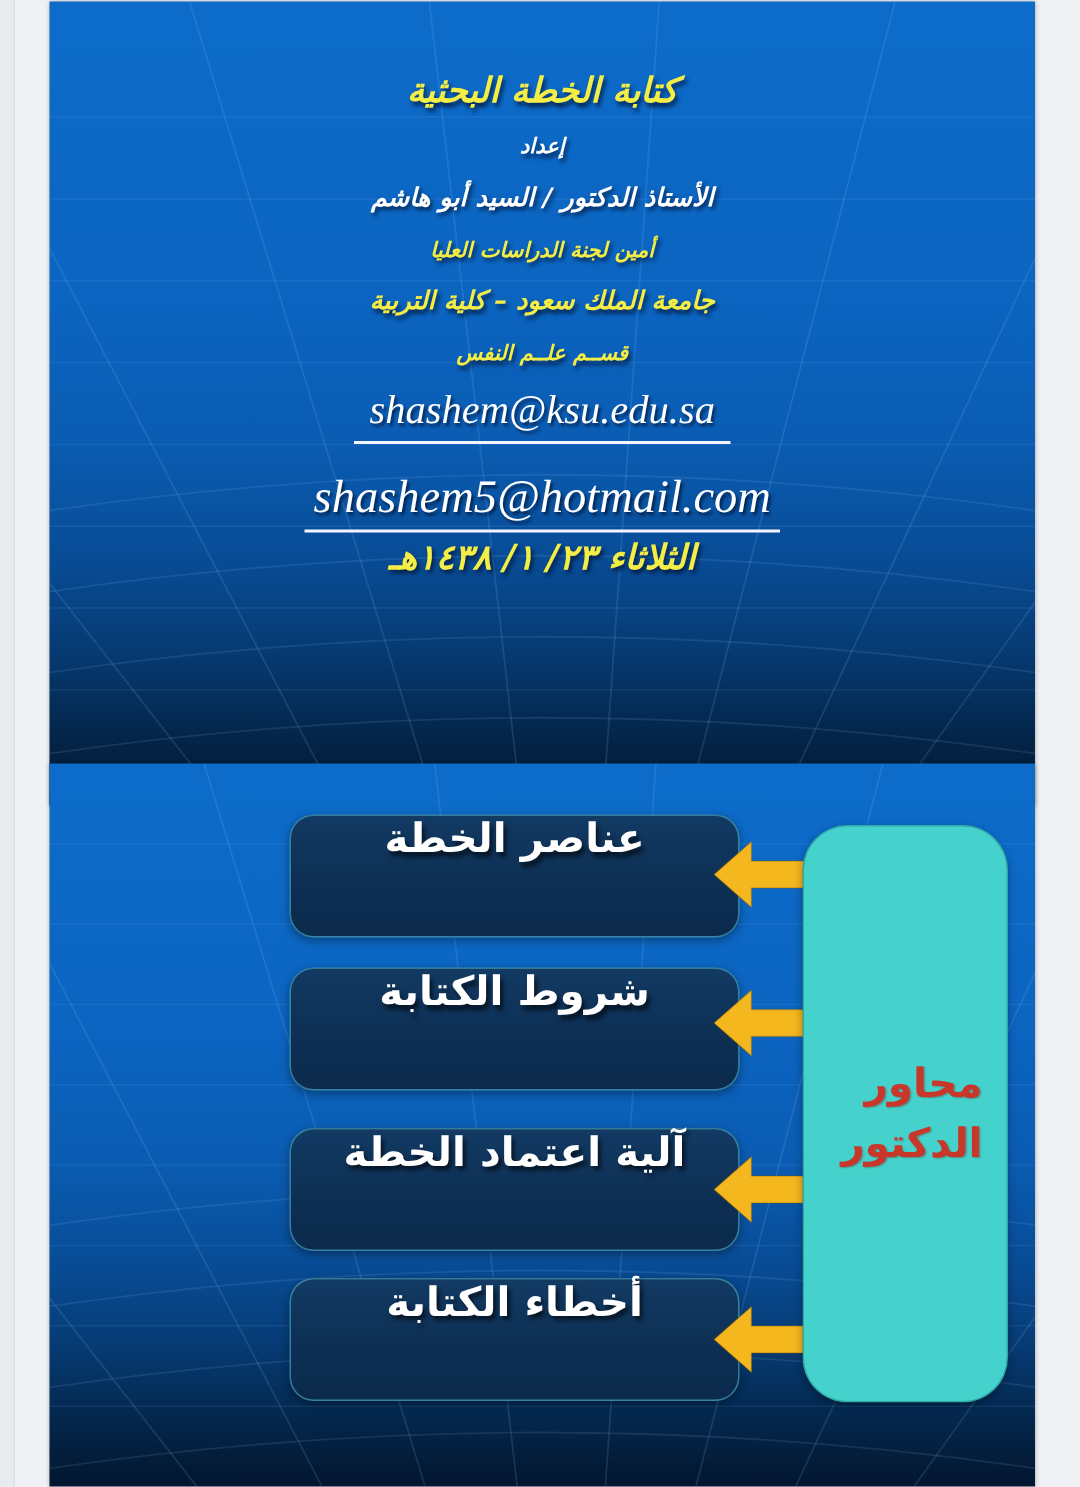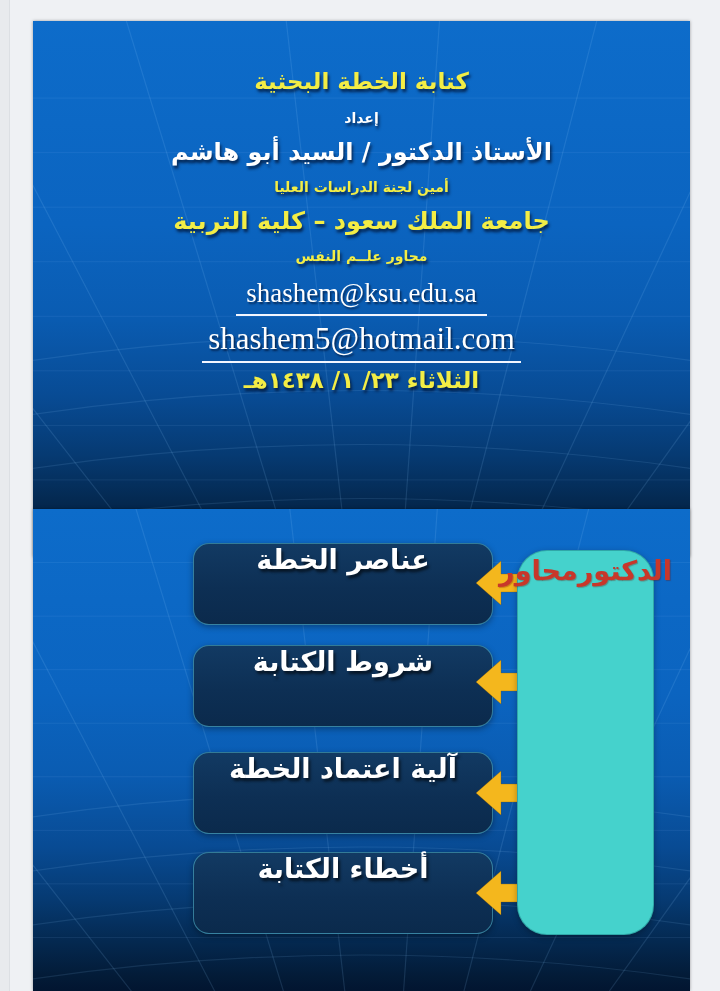--- a/index.html
+++ b/index.html
@@ -11,60 +11,60 @@
   .left-strip{
     position:absolute;left:0;top:0;width:9px;height:991px;
     background:#e8eaed;border-right:1px solid #dcdfe3;
   }
   .slide{
     position:absolute;left:33px;width:657px;
     background:linear-gradient(180deg,#0d6cca 0%,#0b64c0 38%,#0a5cb2 55%,#084b94 70%,#063a72 81%,#04284f 90%,#031b37 97%,#021530 100%);
     box-shadow:0 0 3px rgba(0,0,0,.35);
     overflow:hidden;
   }
-  .slide1{top:21px;height:536px;}
+  .slide1{top:1px;height:536px;font-style:italic;}
   .slide2{top:509px;height:482px;}
   .bg-grid{position:absolute;left:0;top:0;width:100%;height:100%;pointer-events:none;}
 
   
   .s1-content{
     position:absolute;left:0;top:40px;width:100%;
     display:flex;flex-direction:column;align-items:center;text-align:center;
   }
   .txt{direction:rtl;unicode-bidi:embed;font-weight:700;
        text-shadow:1.5px 2.5px 3px rgba(0,5,25,.65);}
   .s1-title{font-size:23px;line-height:40px;color:#f3ed45;}
   .s1-line{font-size:14px;line-height:34px;color:#ffffff;}
-  .s1-line.lg{font-size:24px;line-height:35px;}
+  .s1-line.lg{font-size:17px;line-height:35px;}
   .s1-line.yellow{color:#f3ed45;}
   .email{
     color:#ffffff;font-family:"Liberation Serif","DejaVu Serif",serif;
     font-weight:400;text-decoration:none;display:inline-block;
     border-bottom:2px solid #f3f6ff;
     text-shadow:1.5px 2px 2px rgba(0,5,25,.6);
   }
   .email1{font-size:27px;line-height:34px;margin-top:3px;padding:0 10px 4px;}
-  .email2{font-size:31px;line-height:38px;margin-top:4px;padding:0 6px 3px;}
+  .email2{font-size:31px;line-height:38px;margin-top:16px;padding:0 6px 3px;}
   .s1-date{font-size:23px;line-height:34px;color:#f3ed45;}
 
   
   .topic-box{
     position:absolute;left:160px;width:298px;height:80px;
     background:linear-gradient(180deg,#123a63 0%,#0d2f54 55%,#0b2a4c 100%);
     border:1.5px solid rgba(86,190,214,.55);
     border-radius:16px;
     display:flex;align-items:flex-start;justify-content:center;
     box-shadow:0 2px 6px rgba(0,0,0,.35);
   }
   .topic-label{font-size:27px;color:#ffffff;text-shadow:2px 3px 3px rgba(0,0,0,.6);}
   .side-box{
-    position:absolute;left:484px;top:41px;width:137px;height:385px;
+    position:absolute;left:502px;top:41px;width:137px;height:385px;
     background:#45d2cc;border:1px solid rgba(10,90,100,.35);
     border-radius:30px;
-    display:flex;flex-direction:row;justify-content:center;
+    display:flex;flex-direction:column;justify-content:center;
     padding:0 16px;box-sizing:border-box;
     box-shadow:0 2px 6px rgba(0,0,0,.3);
   }
   .side-line{
     direction:rtl;font-weight:700;font-size:27px;line-height:40px;
     color:#c8372a;text-align:right;
     text-shadow:1px 1px 1px rgba(120,20,10,.35);
   }
   .arrow{position:absolute;left:443px;width:60px;height:46px;}
 </style>
@@ -103,21 +103,21 @@
       <path d="M -40 431 Q 328.5 371 697 431" fill="none" stroke="rgba(150,205,255,0.12)" stroke-width="1.2"></path>
       <path d="M -40 377 Q 328.5 317 697 377" fill="none" stroke="rgba(150,205,255,0.12)" stroke-width="1.2"></path>
       <path d="M -40 323 Q 328.5 263 697 323" fill="none" stroke="rgba(150,205,255,0.12)" stroke-width="1.2"></path>
     </svg>
   <div class="s1-content">
     <div class="txt s1-title">كتابة الخطة البحثية</div>
     <div class="txt s1-line">إعداد</div>
     <div class="txt s1-line lg">الأستاذ الدكتور / السيد أبو هاشم</div>
     <div class="txt s1-line yellow">أمين لجنة الدراسات العليا</div>
     <div class="txt s1-line lg yellow">جامعة الملك سعود – كلية التربية</div>
-    <div class="txt s1-line yellow">محاور علــم النفس</div>
+    <div class="txt s1-line yellow">قســم علــم النفس</div>
     <a class="email email1" href="#">shashem@ksu.edu.sa</a>
     <a class="email email2" href="#">shashem5@hotmail.com</a>
     <div class="txt s1-date">الثلاثاء ٢٣/ ١/  ١٤٣٨هـ</div>
   </div>
 </div>
 
 <div class="slide slide2">
   <svg class="bg-grid" viewBox="0 0 657 482">
       <line x1="-10" y1="53.55555555555556" x2="667" y2="53.55555555555556" stroke="rgba(150,200,255,0.10)" stroke-width="1"></line>
       <line x1="-10" y1="107.11111111111111" x2="667" y2="107.11111111111111" stroke="rgba(150,200,255,0.10)" stroke-width="1"></line>

